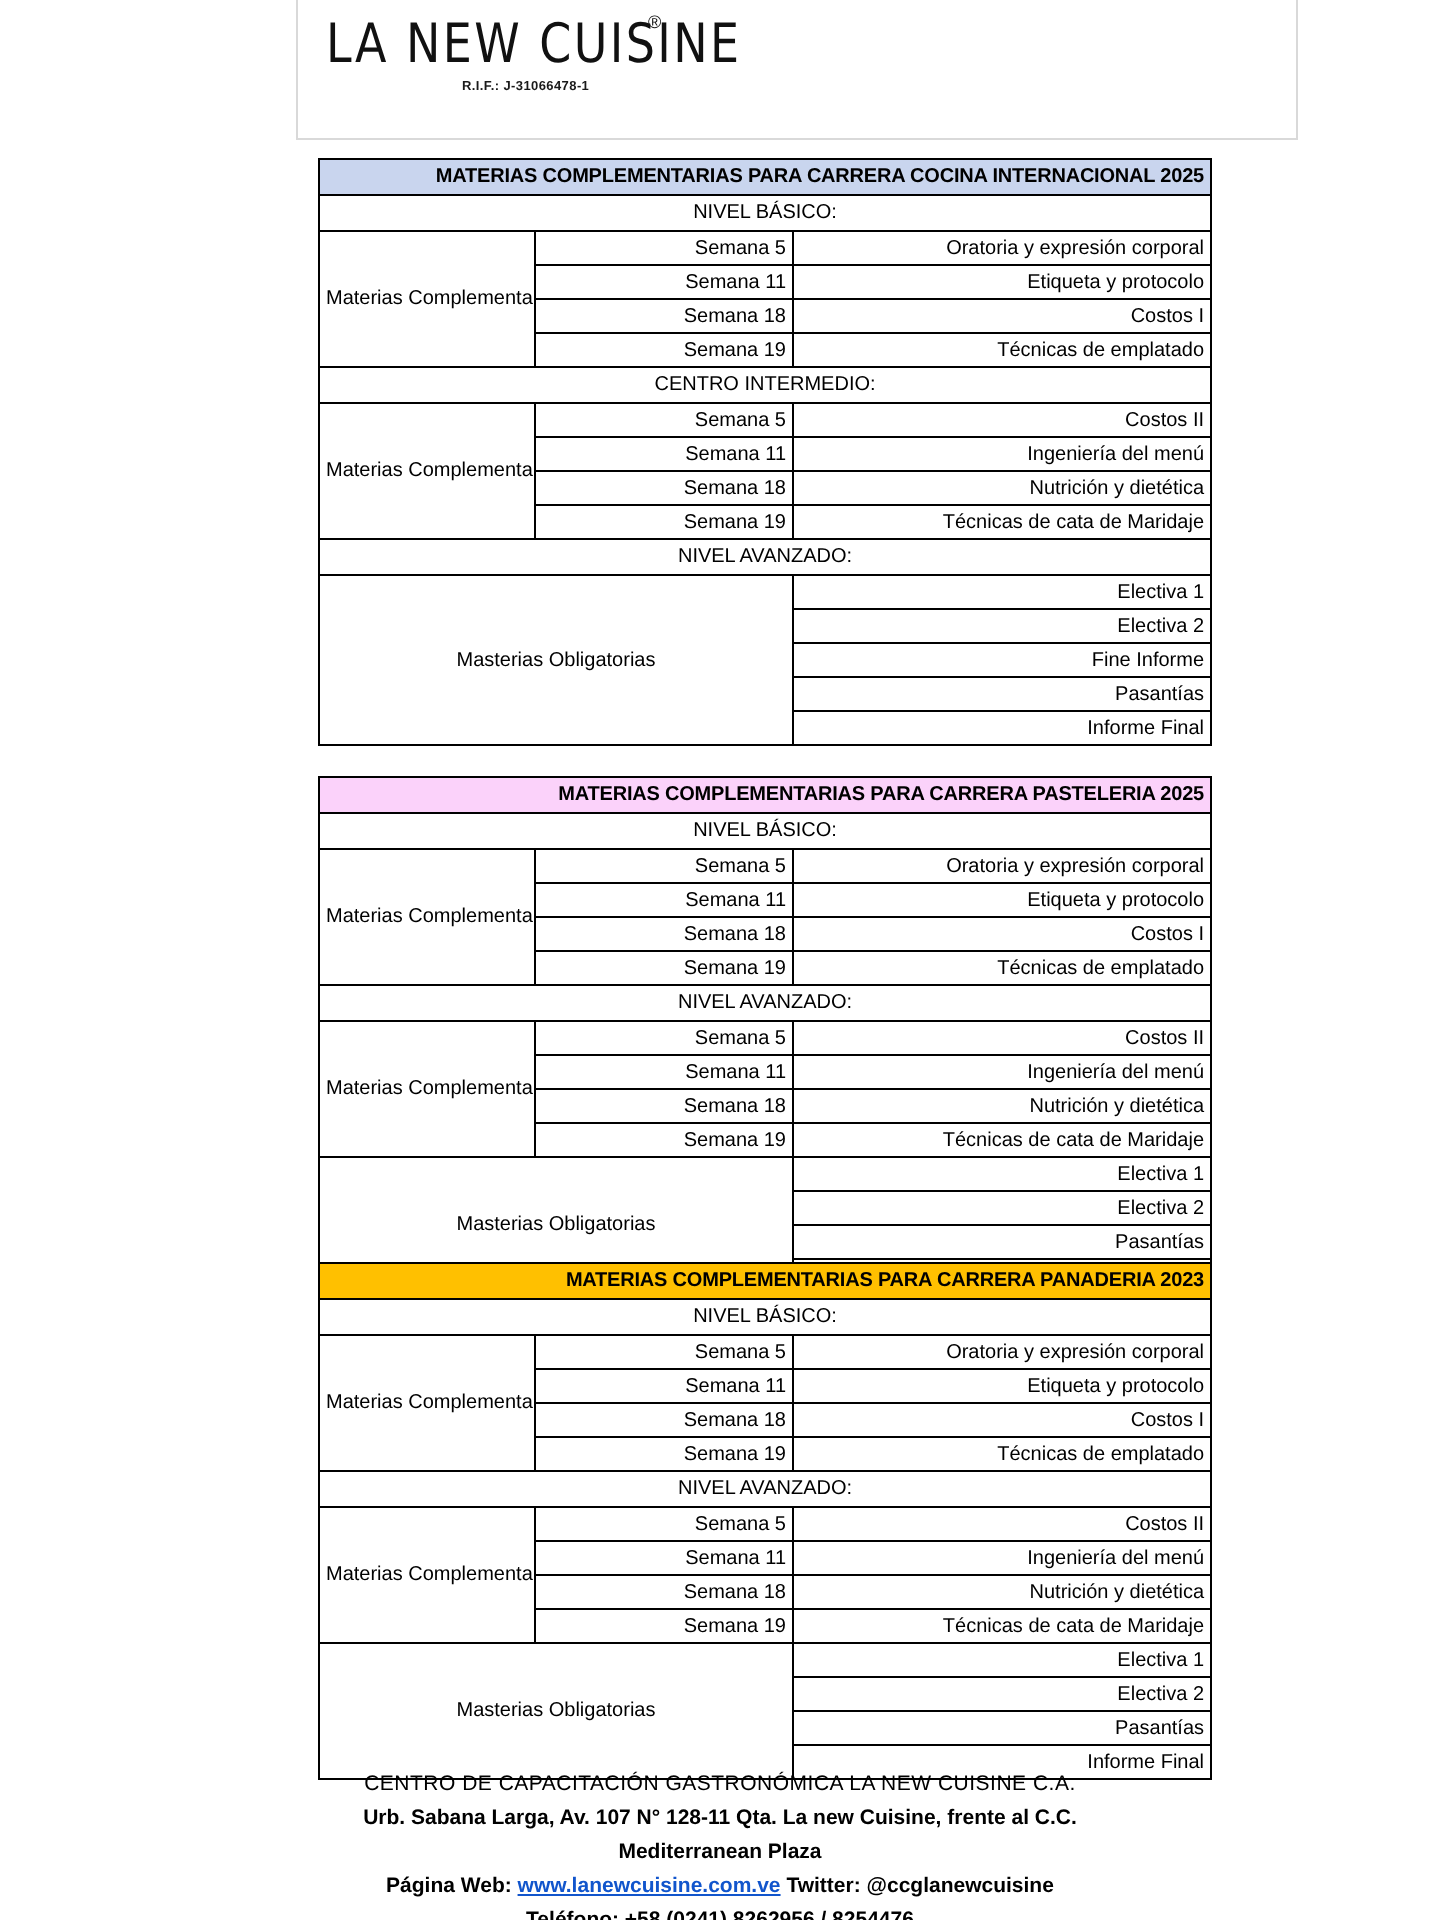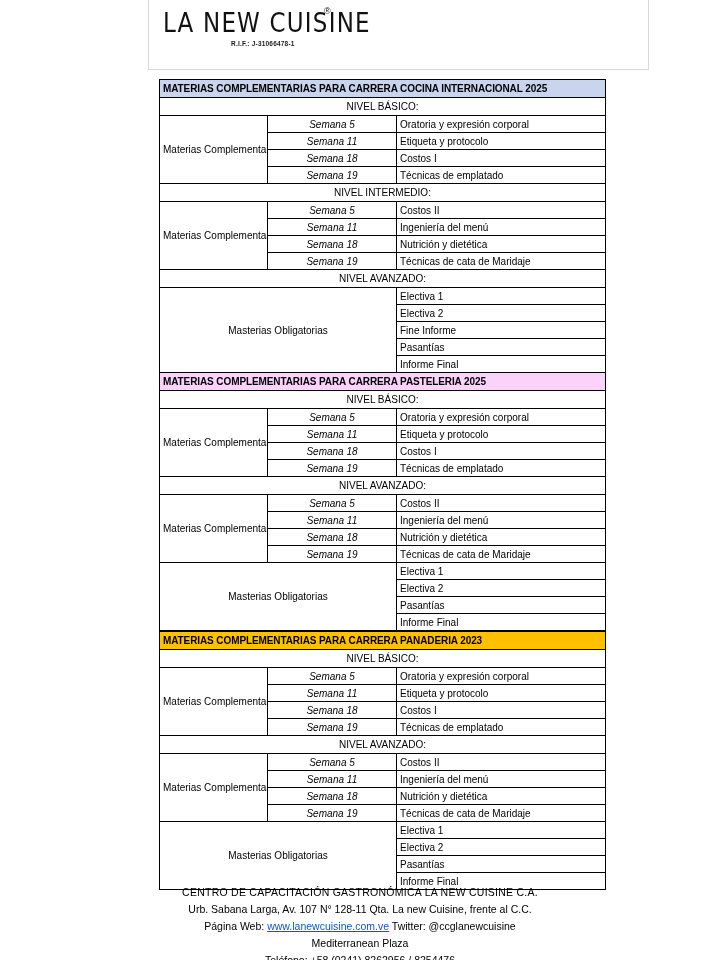--- a/index.html
+++ b/index.html
@@ -67,37 +67,37 @@
   
   .doc-table {
     position: absolute;
     left: 159px;
     width: 446px;
     border-collapse: collapse;
     table-layout: fixed;
     font-size: 10px;
   }
   #table-cocina  { top: 79px; }
-  #table-paste   { top: 372px; }
+  #table-paste   { top: 388px; }
   #table-panad   { top: 631px; }
 
   .doc-table td {
     border: 1px solid #000000;
     padding: 0 3px;
     height: 16px;
     line-height: 15px;
     vertical-align: middle;
     font-size: 10px;
     background: #ffffff;
     overflow: hidden;
     white-space: nowrap;
   }
 
   .title-cell {
-    text-align: left;
+    text-align: right;
     font-weight: bold;
     font-size: 10px;
     letter-spacing: -0.1px;
     height: 17px !important;
     margin-left: 10px;
   }
   .title-cocina { background: #c9d5ee !important; }
   .title-paste  { background: #fbd2fa !important; }
   .title-panad  { background: #ffc000 !important; }
 
@@ -108,39 +108,39 @@
     height: 17px !important;
   }
 
   .label-cell {
     text-align: center;
     font-size: 10px;
     white-space: normal;
     line-height: 15px;
     padding: 0 2px;
   }
-  .week-cell { text-align: center; font-style: italic; }
-  .subject-cell { text-align: left; }
+  .week-cell { text-align: right; }
+  .subject-cell { text-align: right; }
 
   .col-a { width: 108px; }
   .col-b { width: 129px; }
   .col-c { width: 209px; }
 
   
   .footer {
     position: absolute;
     left: 0;
     top: 884px;
     width: 720px;
     text-align: center;
     font-size: 10.5px;
     line-height: 17px;
     color: #000000;
   }
-  .footer-line { font-weight: normal; white-space: nowrap; }
+  .footer-line { font-weight: bold; white-space: nowrap; }
   .footer-line.l1 { letter-spacing: 0.25px; font-weight: normal; }
   .footer-link {
     color: #1155cc;
     text-decoration: underline;
   }
 </style>
 </head>
 <body>
 
 <div class="header-box">
@@ -175,21 +175,21 @@
       </tr>
       <tr>
         <td class="week-cell">Semana 18</td>
         <td class="subject-cell">Costos I</td>
       </tr>
       <tr>
         <td class="week-cell">Semana 19</td>
         <td class="subject-cell">Técnicas de emplatado</td>
       </tr>
       <tr>
-        <td colspan="3" class="level-cell">NIVEL INTERMEDIO:</td>
+        <td colspan="3" class="level-cell">CENTRO INTERMEDIO:</td>
       </tr>
       <tr>
         <td rowspan="4" class="label-cell" colspan="1">Materias Complementarias</td>
         <td class="week-cell">Semana 5</td>
         <td class="subject-cell">Costos II</td>
       </tr>
       <tr>
         <td class="week-cell">Semana 11</td>
         <td class="subject-cell">Ingeniería del menú</td>
       </tr>
@@ -351,16 +351,16 @@
       </tr>
       <tr>
         <td class="subject-cell">Informe Final</td>
       </tr>
     </tbody>
 </table>
 
 <div class="footer">
   <div class="footer-line l1">CENTRO  DE CAPACITACIÓN  GASTRONÓMICA  LA NEW  CUISINE C.A.</div>
   <div class="footer-line">Urb. Sabana Larga, Av.  107 N° 128-11 Qta. La new Cuisine, frente al C.C.</div>
+  <div class="footer-line">Mediterranean Plaza</div>
   <div class="footer-line"><span>Página Web: </span><a class="footer-link" href="#">www.lanewcuisine.com.ve</a><span> Twitter:  @ccglanewcuisine</span></div>
-  <div class="footer-line">Mediterranean Plaza</div>
   <div class="footer-line">Teléfono: +58 (0241) 8262956 / 8254476</div>
 </div>
 
 </body></html>

